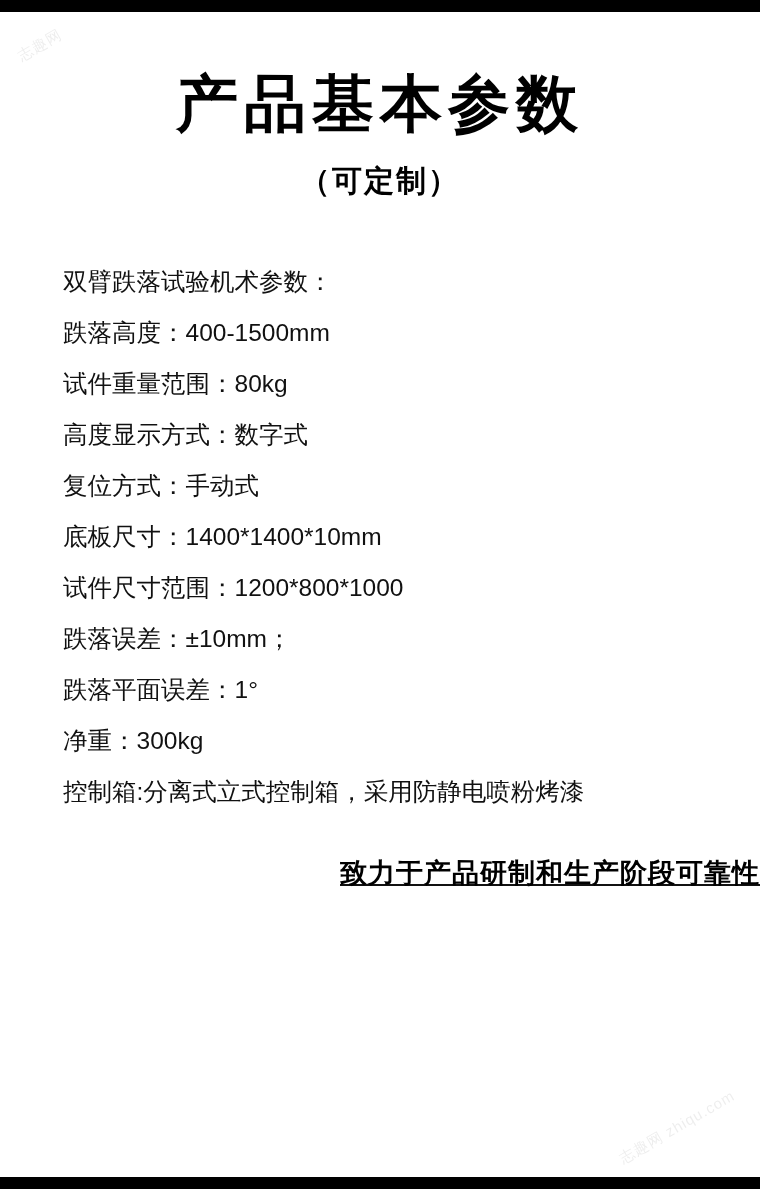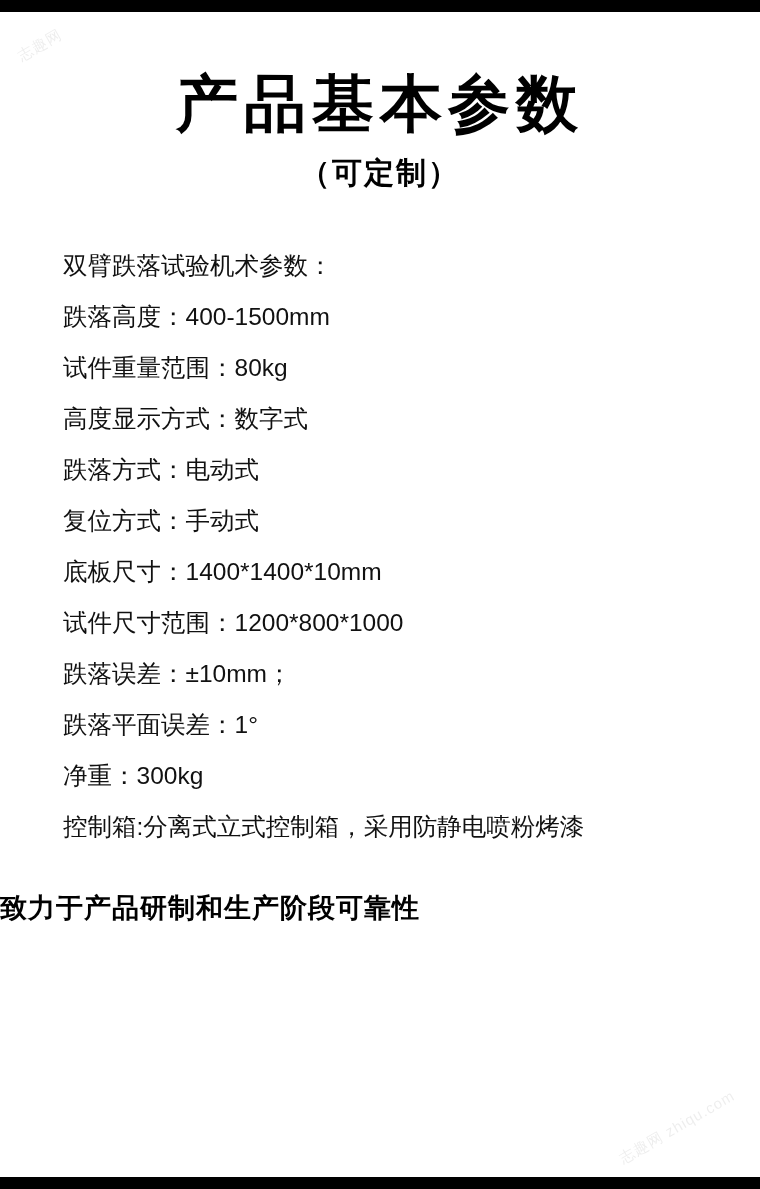--- a/index.html
+++ b/index.html
@@ -39,39 +39,40 @@
     letter-spacing: 6px;
     margin: 0;
     padding-top: 68px;
     line-height: 1.15;
     color: #000000;
   }
   .subtitle {
     text-align: center;
     font-size: 30px;
     font-weight: bold;
-    margin: 0;
+    margin: 8px;
     padding-top: 14px;
     letter-spacing: 2px;
     color: #000000;
   }
   .spec-list {
     margin: 0;
     padding: 46px 0 0 63px;
     list-style: none;
   }
   .spec-item {
     font-size: 24.5px;
     line-height: 51px;
     color: #111111;
     white-space: nowrap;
   }
   .footer {
     padding-top: 34px;
-    text-align: left;
+    text-align: right;
+    text-decoration: underline;
   }
   .footer-line {
     font-size: 27px;
     font-weight: bold;
     line-height: 44px;
     color: #000000;
     letter-spacing: 1px;
   }
 
   
@@ -97,21 +98,20 @@
   <div class="watermark wm-1">志趣网</div>
 
   <h1 class="title">产品基本参数</h1>
   <div class="subtitle">（可定制）</div>
 
   <ul class="spec-list">
     <li class="spec-item">双臂跌落试验机术参数：</li>
     <li class="spec-item">跌落高度：400-1500mm</li>
     <li class="spec-item">试件重量范围：80kg</li>
     <li class="spec-item">高度显示方式：数字式</li>
-    <li class="spec-item">跌落方式：电动式</li>
     <li class="spec-item">复位方式：手动式</li>
     <li class="spec-item">底板尺寸：1400*1400*10mm</li>
     <li class="spec-item">试件尺寸范围：1200*800*1000</li>
     <li class="spec-item">跌落误差：±10mm；</li>
     <li class="spec-item">跌落平面误差：1°</li>
     <li class="spec-item">净重：300kg</li>
     <li class="spec-item">控制箱:分离式立式控制箱，采用防静电喷粉烤漆</li>
   </ul>
 
   <div class="footer">

